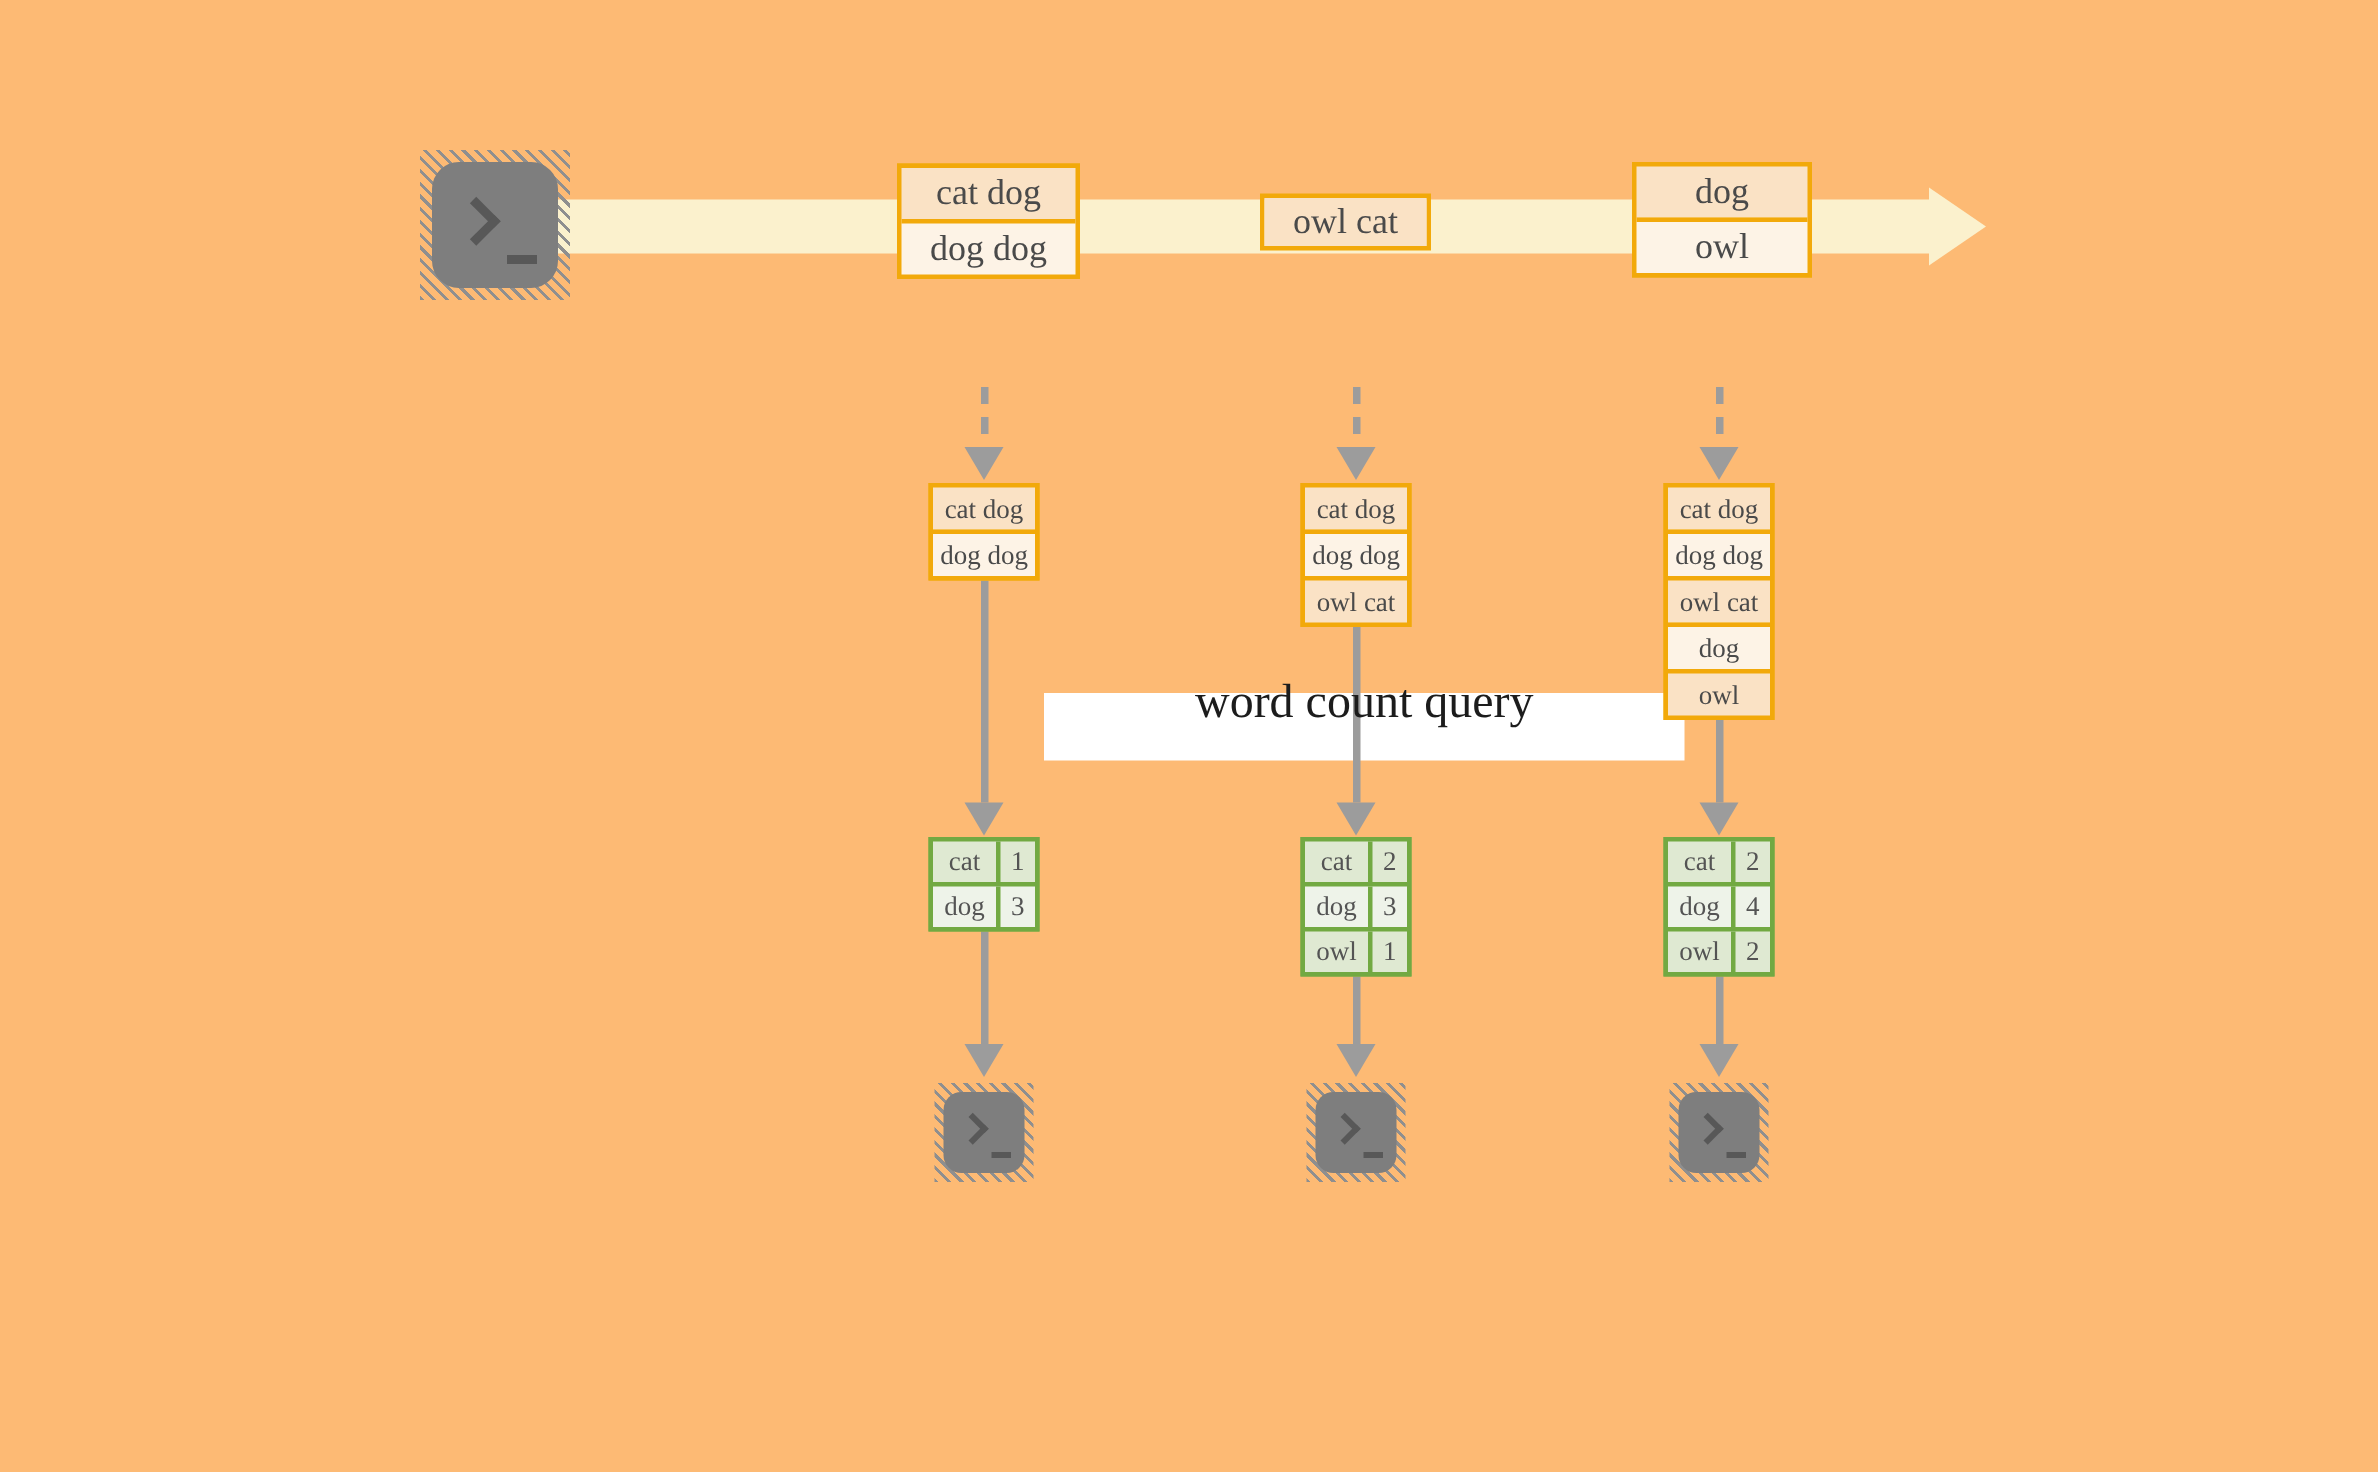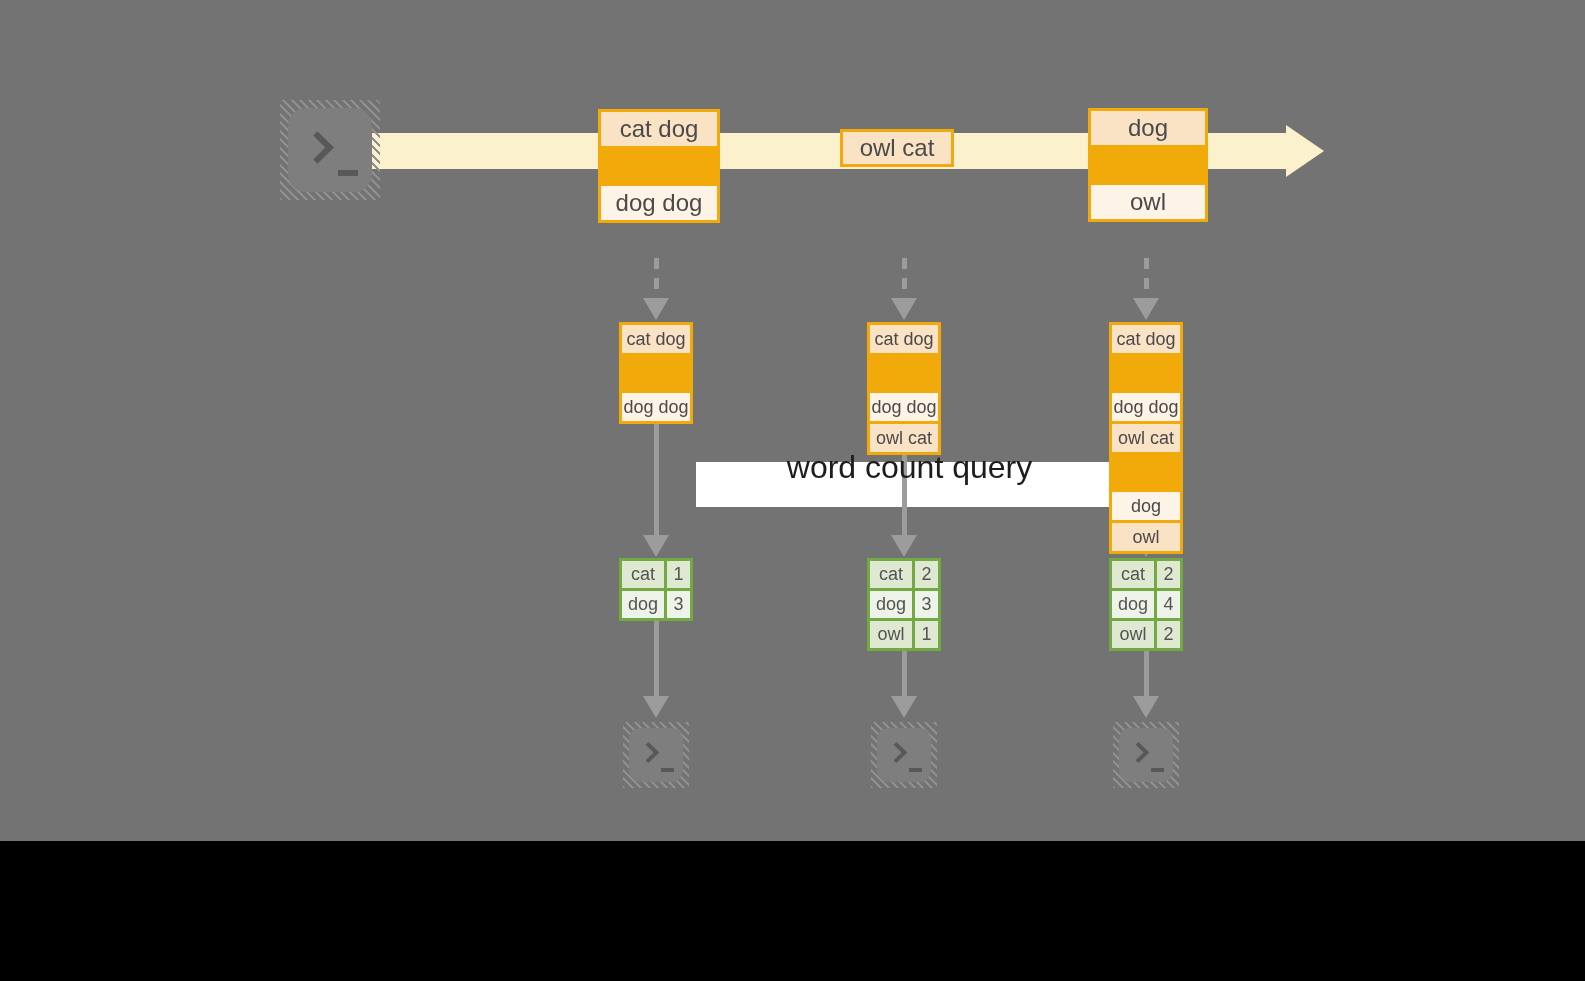--- a/index.html
+++ b/index.html
@@ -1,33 +1,33 @@
 <!DOCTYPE html>
 <html><head>
 <meta charset="utf-8">
 <style>
   html,body{margin:0;padding:0;background:#000;}
-  .canvas{position:relative;width:1585px;height:841px;background:#737373;overflow:hidden;
-          font-family:Liberation Sans, sans-serif;}
+  .canvas{position:relative;width:1585px;height:981px;background:#fdba74;overflow:hidden;
+          font-family:Liberation Serif, serif;}
 
   
   .band{position:absolute;left:372px;top:133px;width:914px;height:36px;background:#FBF1CD;z-index:1;}
   .band-head{position:absolute;left:1286px;top:125px;width:0;height:0;z-index:1;
              border-top:26px solid transparent;border-bottom:26px solid transparent;
              border-left:38px solid #FBF1CD;}
 
   
   .obox{position:absolute;z-index:6;border:3px solid #F2A90A;box-sizing:border-box;background:#F2A90A;}
   .brow{line-height:34px;height:34px;text-align:center;font-size:24px;color:#4A4A4A;}
   .brow.tall{height:32px;line-height:32px;}
   .brow + .brow{border-top:3px solid #F2A90A;}
   .srow{height:28px;line-height:28px;text-align:center;font-size:18px;color:#4A4A4A;}
   .srow + .srow{border-top:3px solid #F2A90A;}
   .dark{background:#FAE2C5;}
-  .light{background:#FDF3E6;margin-top:37px;}
+  .light{background:#FDF3E6;}
   .stack{width:74px;}
   .sb1{left:598px;top:109px;width:122px;}
   .sb2{left:840px;top:129px;width:114px;}
   .sb3{left:1088px;top:108px;width:120px;}
 
   
   .dashline{position:absolute;width:5px;z-index:2;
             background:repeating-linear-gradient(to bottom,#9C9C9C 0 11px,transparent 11px 20px);}
   .vline{position:absolute;width:5px;background:#9C9C9C;z-index:4;}
   .ahead{position:absolute;width:0;height:0;z-index:4;

